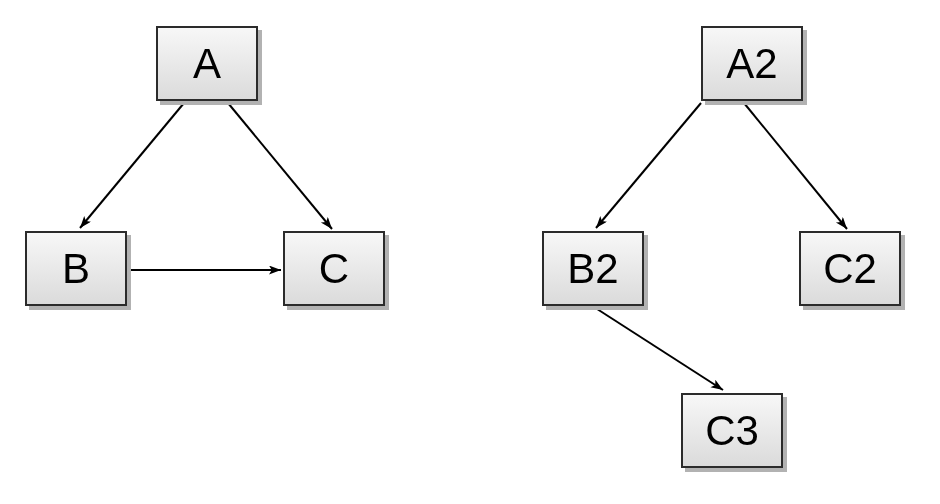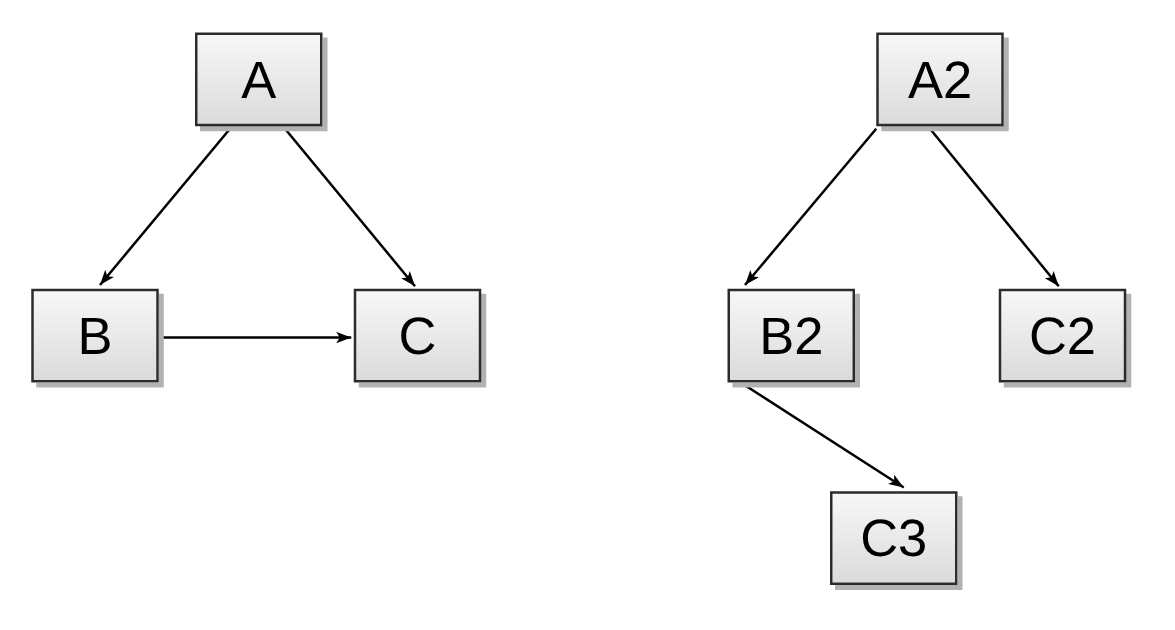--- a/index.html
+++ b/index.html
@@ -68,23 +68,23 @@
   </div>
   <div class="node" style="left: 25px; top: 231px;">
     <span class="node-label">B</span>
   </div>
   <div class="node" style="left: 283px; top: 231px;">
     <span class="node-label">C</span>
   </div>
   <div class="node" style="left: 701px; top: 26px;">
     <span class="node-label">A2</span>
   </div>
-  <div class="node" style="left: 542px; top: 231px; margin-left: 40px;">
+  <div class="node" style="left: 542px; top: 231px;">
     <span class="node-label">B2</span>
   </div>
   <div class="node" style="left: 799px; top: 231px; text-align: center;">
     <span class="node-label">C2</span>
   </div>
-  <div class="node" style="left: 664px; top: 393px;">
+  <div class="node" style="left: 681px; top: 393px;">
     <span class="node-label">C3</span>
   </div>
 
 </div>
 
 </body></html>

